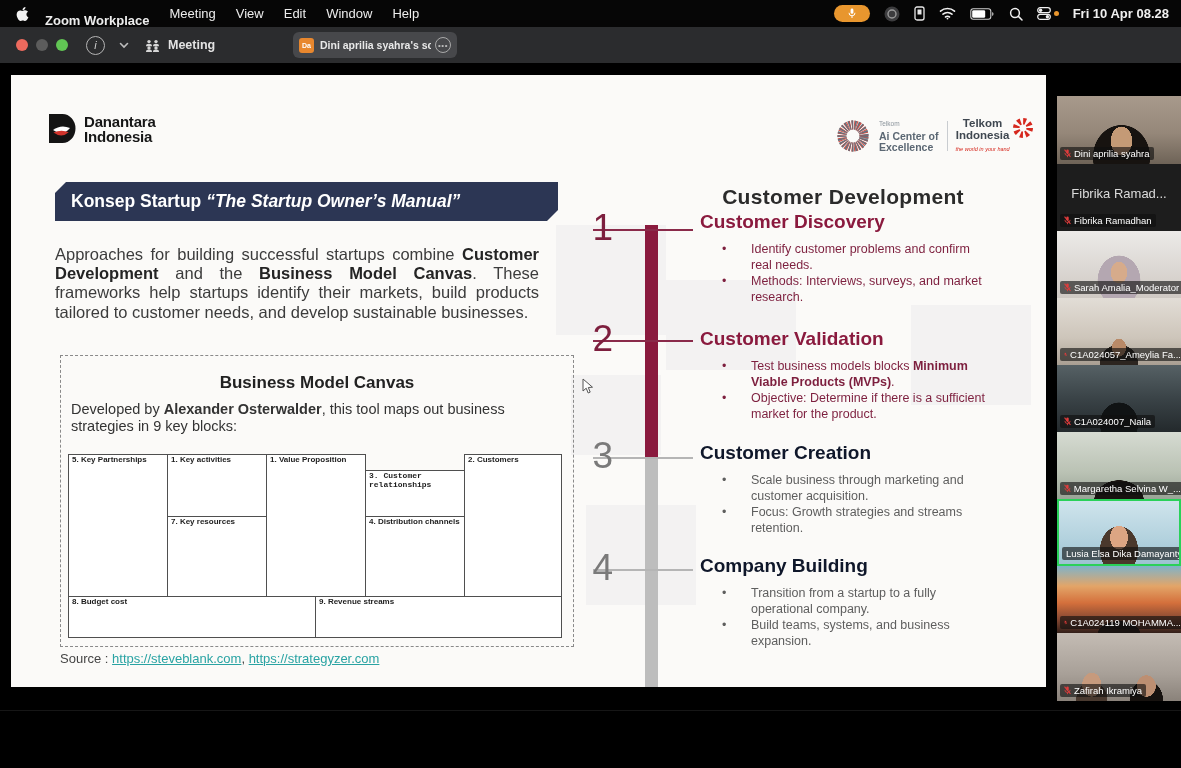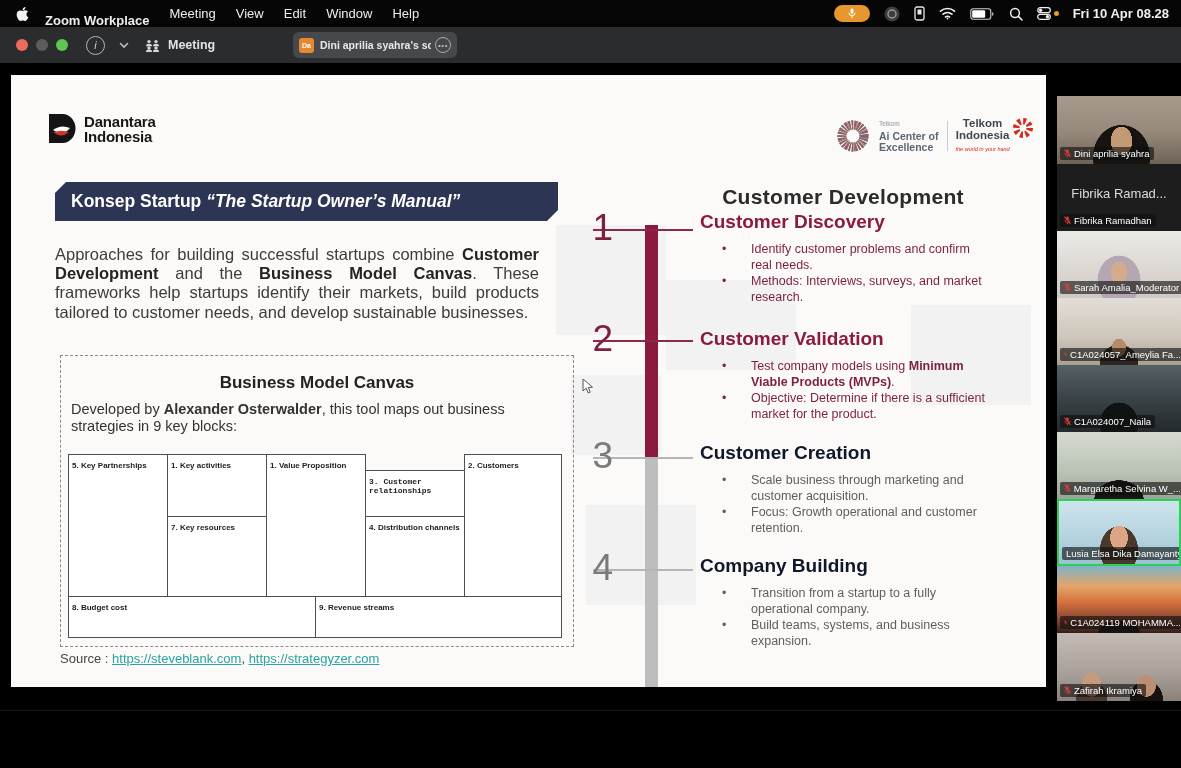--- a/index.html
+++ b/index.html
@@ -61,21 +61,21 @@
 
   .intro{position:absolute;left:44px;top:170px;width:484px;font-size:16.5px;line-height:19.2px;color:#3c3c3c;
     text-align:justify;margin:0;}
   .intro b{color:#242424;}
 
   .bmc{position:absolute;left:49px;top:280px;width:514px;height:292px;border:1.5px dashed #8a8a8a;box-sizing:border-box;}
   .bmc-title{text-align:center;font-weight:bold;font-size:17px;color:#222;margin-top:17px;}
   .bmc-desc{position:absolute;left:10px;top:45px;width:482px;font-size:14.5px;line-height:17px;color:#333;margin:0;}
   .bmc-grid{position:absolute;left:7px;top:98px;width:494px;height:184px;}
   .cell{position:absolute;border:1px solid #4f4f4f;box-sizing:border-box;font-size:8px;font-weight:bold;
-    color:#1d1d1d;padding:6px 3px;line-height:9px;background:#fff;}
+    color:#1d1d1d;padding:0 3px;line-height:9px;background:#fff;}
 
   .source{position:absolute;left:49px;top:576px;font-size:13px;color:#454545;}
   .source a{color:#29a3a3;text-decoration:underline;}
 
   .rtitle{position:absolute;left:682px;top:110px;width:300px;text-align:center;font-size:21px;font-weight:bold;
     color:#2b2b2b;letter-spacing:.3px;}
   .vbar{position:absolute;left:634px;width:13px;}
   .vbar.m{top:150px;height:233px;background:#8a1a3e;}
   .vbar.g{top:383px;height:229px;background:#bdbdbd;}
   .tick{position:absolute;left:582px;width:100px;height:2px;}
@@ -342,39 +342,39 @@
             <span class="btext"><span>Methods: Interviews, surveys, and market research.</span><b></b><span></span></span>
           </li>
       </ul>
     </div>
 
     <div class="rsec m" style="top:253px;">
       <h3>Customer Validation</h3>
       <ul class="blist">
         <li>
             <span class="dot">•</span>
-            <span class="btext"><span>Test company models using </span><b>Minimum Viable Products (MVPs)</b><span>.</span></span>
+            <span class="btext"><span>Test business models blocks </span><b>Minimum Viable Products (MVPs)</b><span>.</span></span>
           </li>
         <li>
             <span class="dot">•</span>
             <span class="btext"><span>Objective: Determine if there is a sufficient market for the product.</span><b></b><span></span></span>
           </li>
       </ul>
     </div>
 
     <div class="rsec g" style="top:367px;">
       <h3>Customer Creation</h3>
       <ul class="blist">
         <li>
             <span class="dot">•</span>
             <span class="btext"><span>Scale business through marketing and customer acquisition.</span><b></b><span></span></span>
           </li>
         <li>
             <span class="dot">•</span>
-            <span class="btext"><span>Focus: Growth operational and customer retention.</span><b></b><span></span></span>
+            <span class="btext"><span>Focus: Growth strategies and streams retention.</span><b></b><span></span></span>
           </li>
       </ul>
     </div>
 
     <div class="rsec g" style="top:480px;">
       <h3>Company Building</h3>
       <ul class="blist">
         <li>
             <span class="dot">•</span>
             <span class="btext"><span>Transition from a startup to a fully operational company.</span><b></b><span></span></span>

